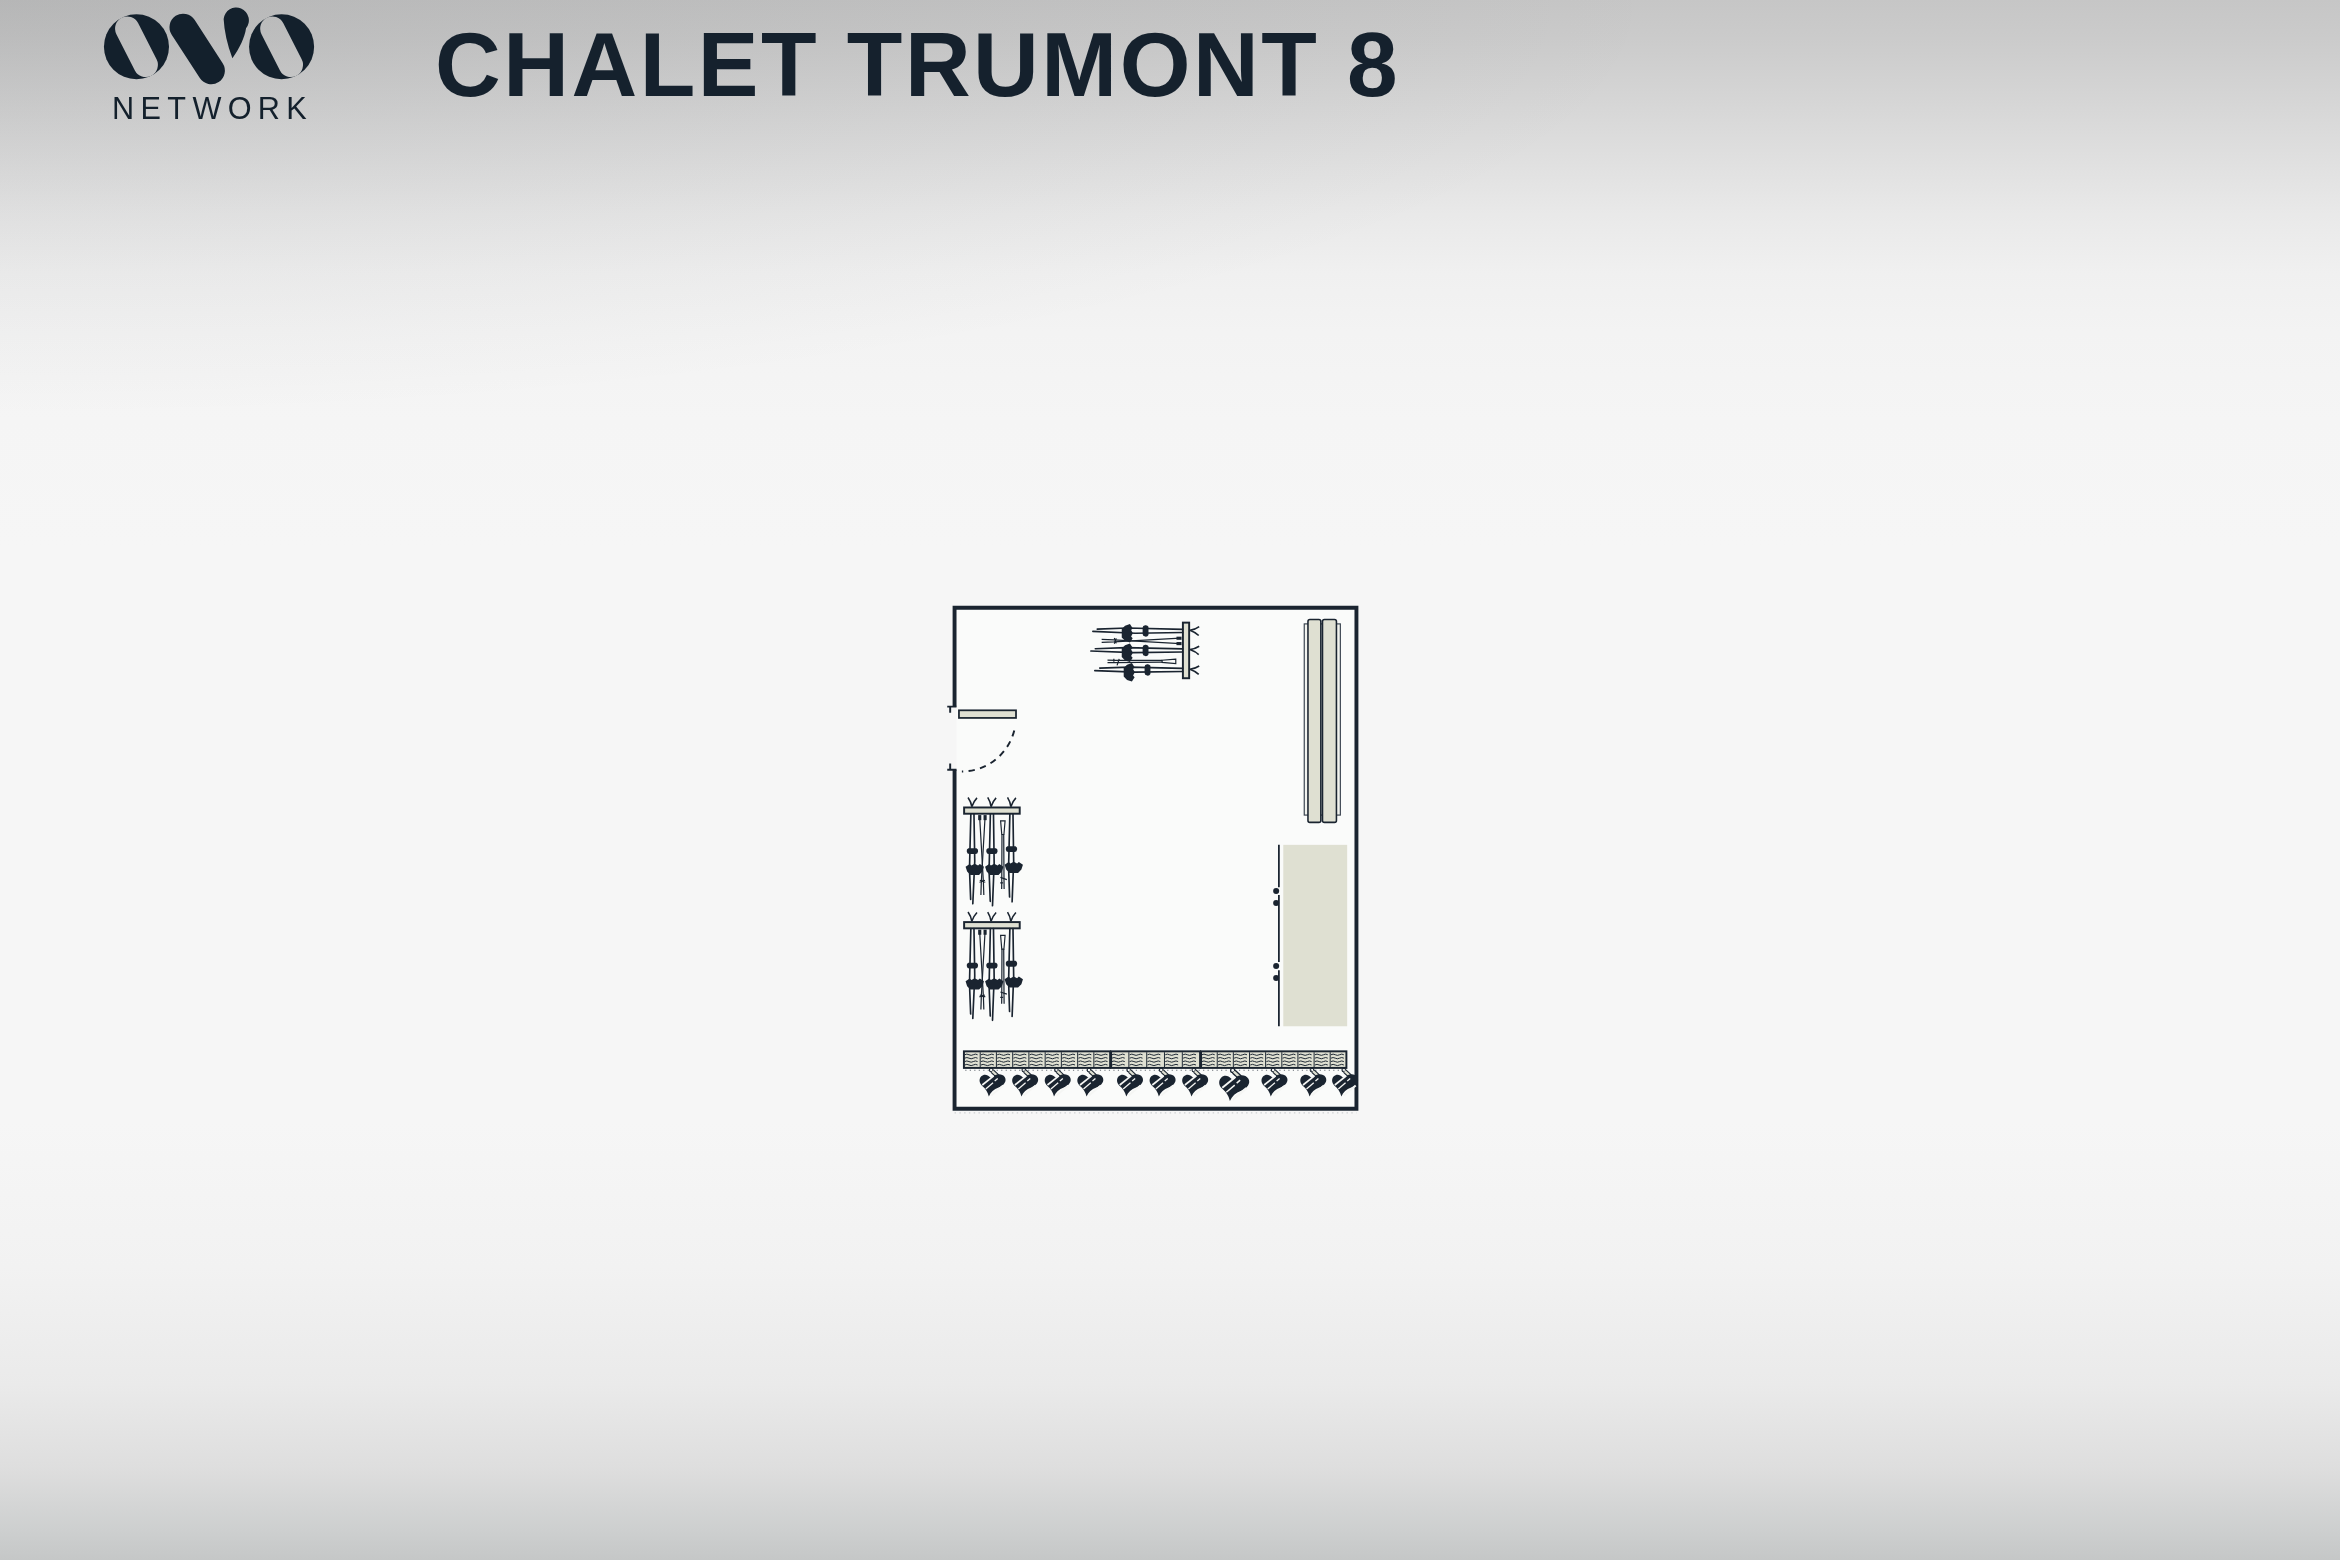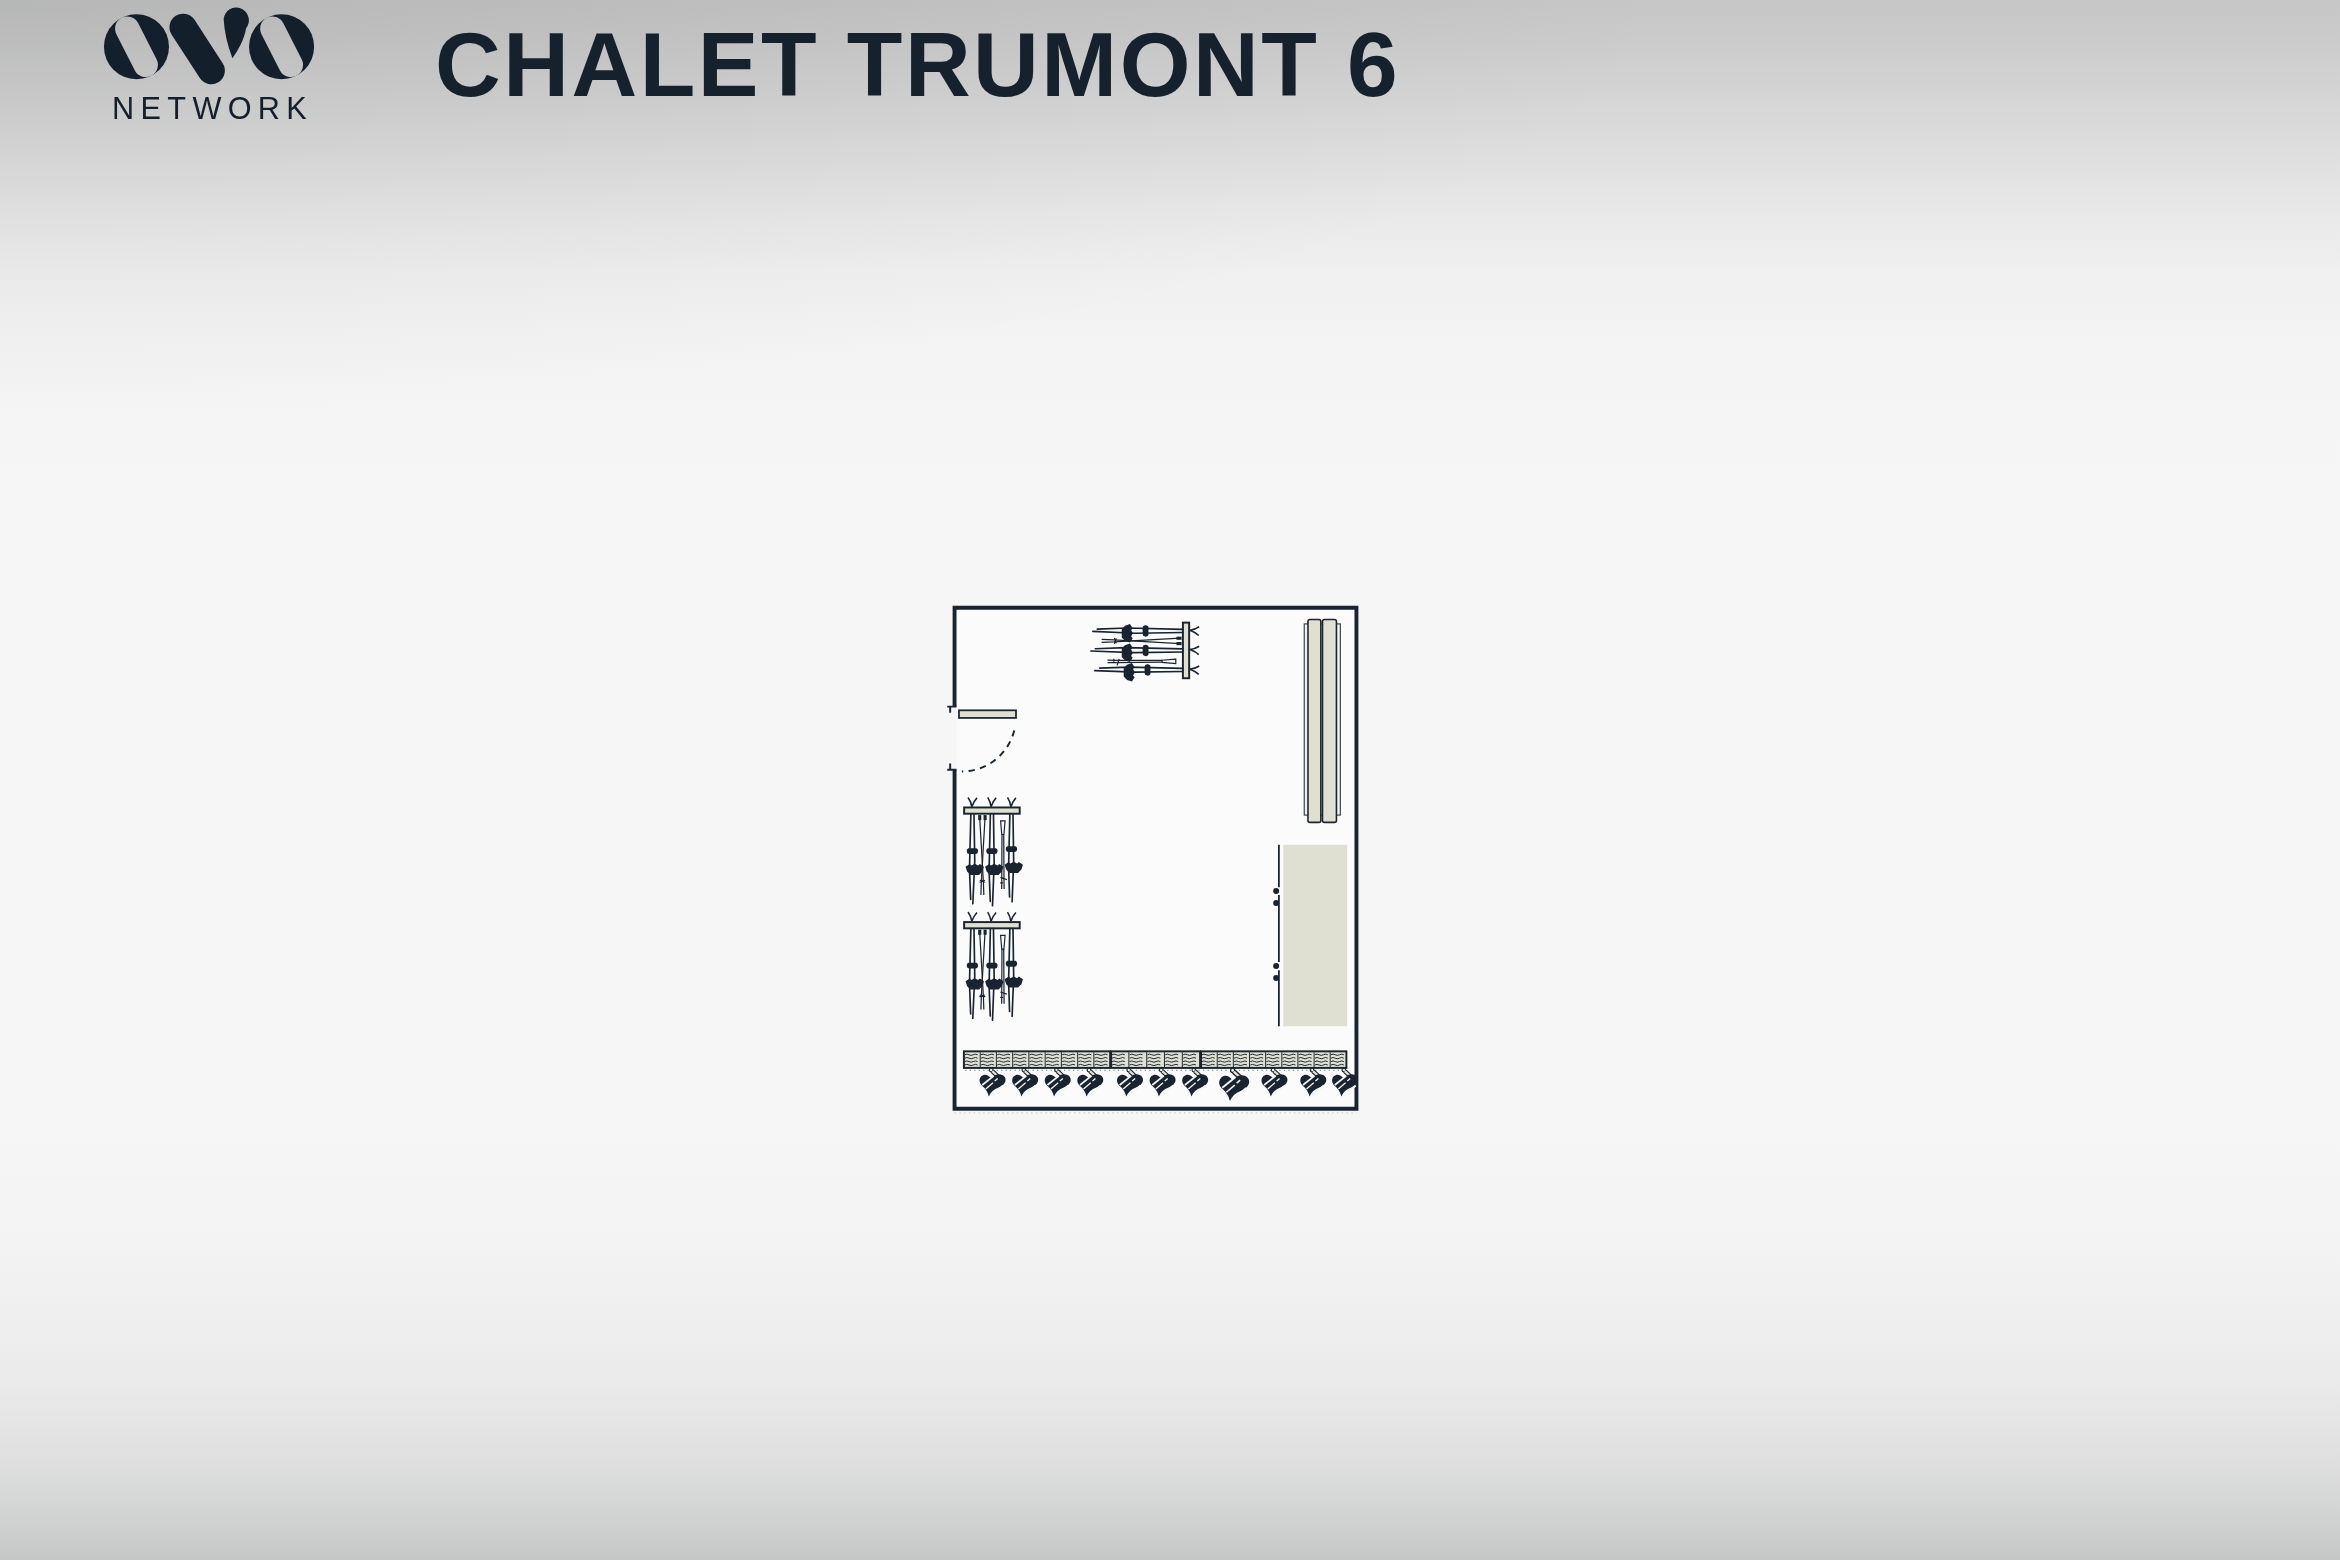--- a/index.html
+++ b/index.html
@@ -46,21 +46,21 @@
 
 <rect x="188" y="9.5" width="28" height="81" rx="14" fill="#13202c" transform="rotate(-33 202 50.3)"></rect>
 
 <path d="M 229,19.3 A 13,13 0 1 1 252,28.8 C 250.8,38 245.3,49.5 238,59.6 Q 230,38.5 229,19.3 Z" fill="#13202c"></path>
 
 <rect x="250" y="8" width="80" height="85" fill="#13202c" mask="url(#o2m)"></rect>
 
 <text x="114.5" y="121.5" font-family="'Liberation Sans',sans-serif" font-size="31.5" font-weight="400" letter-spacing="6.5" fill="#13202c">NETWORK</text>
 </svg>
 
-<div class="title">CHALET TRUMONT 6</div>
+<div class="title">CHALET TRUMONT 8</div>
 
 <svg class="plan" width="449" height="556" viewBox="955 595 460 570">
 <defs>
 <g id="boot">
   <circle cx="0" cy="2" r="1.8" fill="none" stroke="#1a2430" stroke-width="1.1"></circle>
   <line x1="1" y1="3" x2="6.3" y2="8" stroke="#1a2430" stroke-width="4.6"></line>
   <line x1="1" y1="3" x2="5.9" y2="7.6" stroke="#dfe0d2" stroke-width="2.2"></line>
   <path d="M -10,8.3 C -12.6,11 -12.2,15 -9,18 C -5.8,20.8 -3.6,23.6 -2.4,28.6 C -0.6,24.4 2.6,21.2 7.4,19.6 C 12.8,17.6 15.9,13 13.7,9.2 C 11.3,5.6 5.7,5.4 2.7,8.2 C 1.4,9.3 0.2,10.3 -1.2,9.3 C -3.8,6 -7.8,6 -10,8.3 Z" fill="#1a2430"></path>
   <line x1="-9" y1="17" x2="2.5" y2="7.8" stroke="#f5f6f4" stroke-width="1.7"></line>
   <line x1="-5.5" y1="21" x2="1.8" y2="14.8" stroke="#f5f6f4" stroke-width="1.3"></line>

